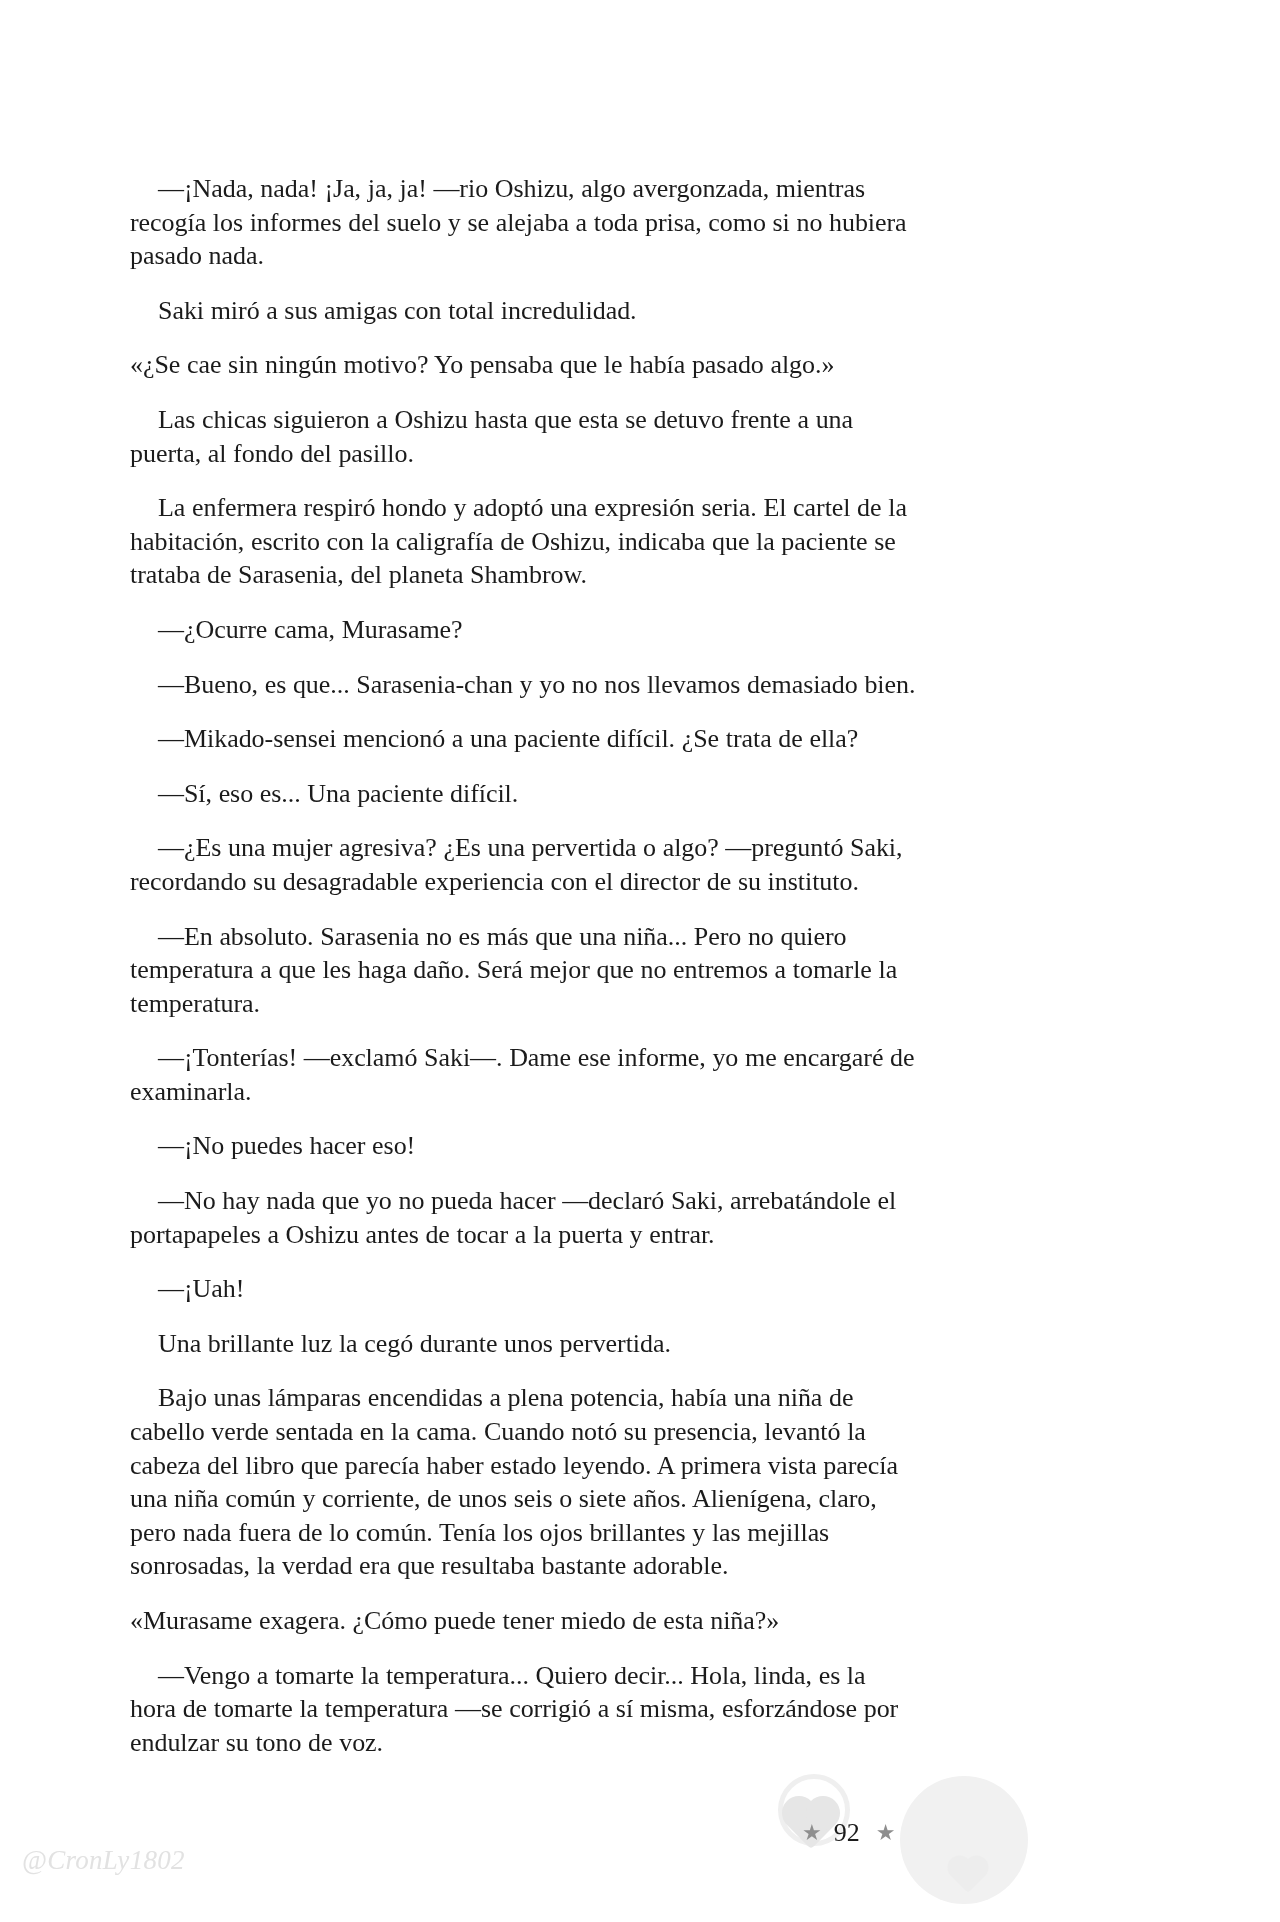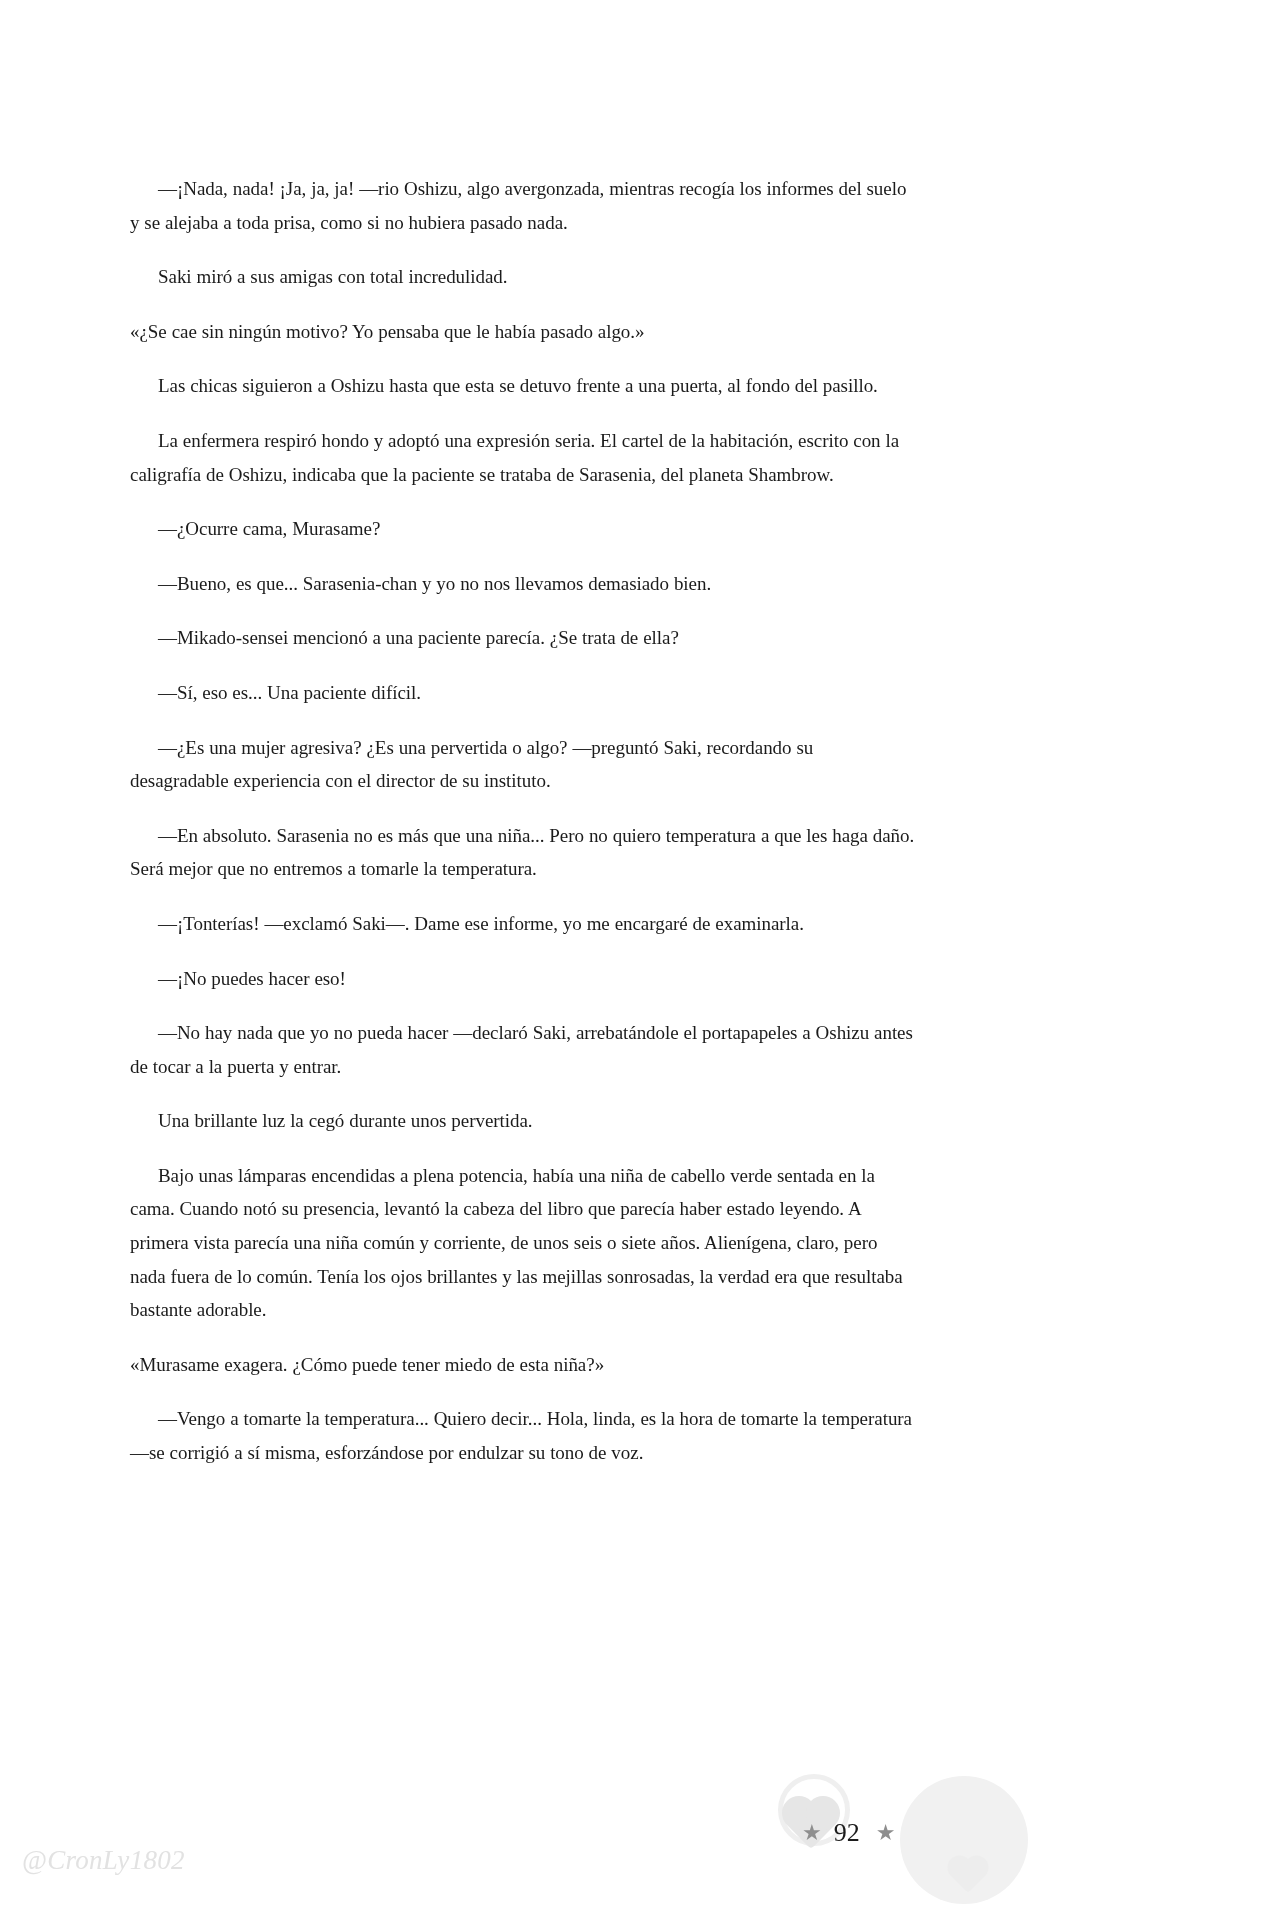--- a/index.html
+++ b/index.html
@@ -30,21 +30,21 @@
   
   #text-column {
     position: absolute;
     left: 130px;
     top: 172px;
     width: 786px;
   }
 
   .para {
     margin: 0 0 21px 0;
-    font-size: 19px;
+    font-size: 26px;
     line-height: 33.6px;
     text-align: left;
     text-indent: 28px;
     color: #1b1b1b;
     letter-spacing: -0.05px;
     word-spacing: 0.2px;
   }
   .para.thought {
     text-indent: 0;
   }
@@ -175,27 +175,28 @@
 
   <div id="text-column">
 
     <p class="para dialogue">—¡Nada, nada! ¡Ja, ja, ja! —rio Oshizu, algo avergonzada, mientras recogía los informes del suelo y se alejaba a toda prisa, como si no hubiera pasado nada.</p>
     <p class="para">Saki miró a sus amigas con total incredulidad.</p>
     <p class="para thought">«¿Se cae sin ningún motivo? Yo pensaba que le había pasado algo.»</p>
     <p class="para">Las chicas siguieron a Oshizu hasta que esta se detuvo frente a una puerta, al fondo del pasillo.</p>
     <p class="para">La enfermera respiró hondo y adoptó una expresión seria. El cartel de la habitación, escrito con la caligrafía de Oshizu, indicaba que la paciente se trataba de Sarasenia, del planeta Shambrow.</p>
     <p class="para dialogue">—¿Ocurre cama, Murasame?</p>
     <p class="para dialogue">—Bueno, es que... Sarasenia-chan y yo no nos llevamos demasiado bien.</p>
-    <p class="para dialogue">—Mikado-sensei mencionó a una paciente parecía. ¿Se trata de ella?</p>
+    <p class="para dialogue">—Mikado-sensei mencionó a una paciente difícil. ¿Se trata de ella?</p>
     <p class="para dialogue">—Sí, eso es... Una paciente difícil.</p>
     <p class="para dialogue">—¿Es una mujer agresiva? ¿Es una pervertida o algo? —preguntó Saki, recordando su desagradable experiencia con el director de su instituto.</p>
     <p class="para dialogue">—En absoluto. Sarasenia no es más que una niña... Pero no quiero temperatura a que les haga daño. Será mejor que no entremos a tomarle la temperatura.</p>
     <p class="para dialogue">—¡Tonterías! —exclamó Saki—. Dame ese informe, yo me encargaré de examinarla.</p>
     <p class="para dialogue">—¡No puedes hacer eso!</p>
     <p class="para dialogue">—No hay nada que yo no pueda hacer —declaró Saki, arrebatándole el portapapeles a Oshizu antes de tocar a la puerta y entrar.</p>
+    <p class="para dialogue">—¡Uah!</p>
     <p class="para">Una brillante luz la cegó durante unos pervertida.</p>
     <p class="para">Bajo unas lámparas encendidas a plena potencia, había una niña de cabello verde sentada en la cama. Cuando notó su presencia, levantó la cabeza del libro que parecía haber estado leyendo. A primera vista parecía una niña común y corriente, de unos seis o siete años. Alienígena, claro, pero nada fuera de lo común. Tenía los ojos brillantes y las mejillas sonrosadas, la verdad era que resultaba bastante adorable.</p>
     <p class="para thought">«Murasame exagera. ¿Cómo puede tener miedo de esta niña?»</p>
     <p class="para dialogue">—Vengo a tomarte la temperatura... Quiero decir... Hola, linda, es la hora de tomarte la temperatura —se corrigió a sí misma, esforzándose por endulzar su tono de voz.</p>
 
   </div>
 
   <div id="page-footer">
     <div id="footer-watermark-circle"></div>
     <div id="footer-watermark-ring"></div>

